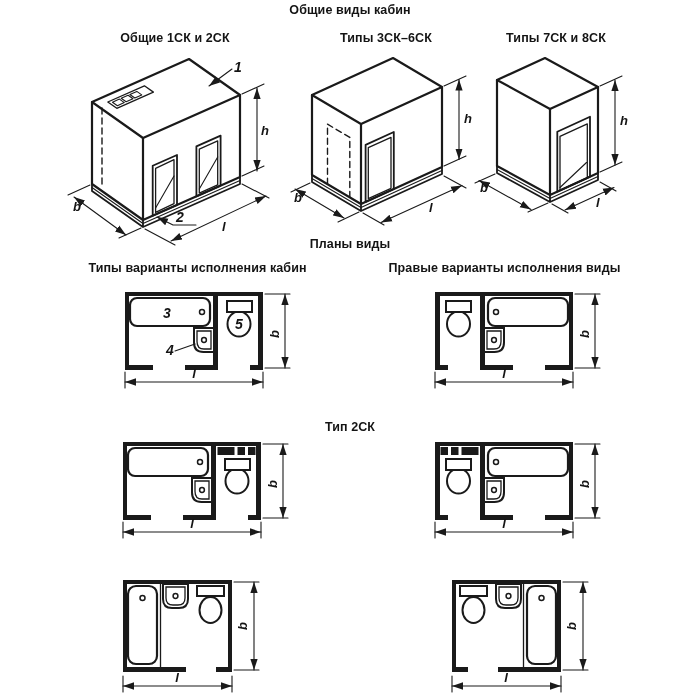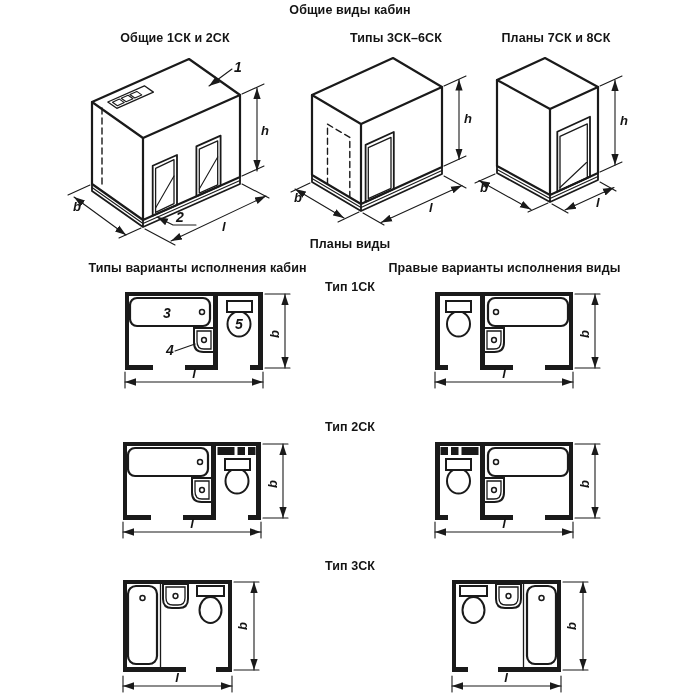--- a/index.html
+++ b/index.html
@@ -33,28 +33,26 @@
   <svg width="0" height="0" aria-hidden="true">
     <defs>
       <marker id="ah" viewBox="0 0 10 8" refX="10" refY="4" markerWidth="11" markerHeight="9" orient="auto-start-reverse" markerUnits="userSpaceOnUse">
         <path d="M0,0.7 L10,4 L0,7.3 Z" fill="#1a1a1a"></path>
       </marker>
     </defs>
   </svg>
 
   <div class="cap full" style="top:3px">Общие виды кабин</div>
   <div class="cap" style="left:75px;top:31px;width:200px">Общие 1СК и 2СК</div>
-  <div class="cap" style="left:296px;top:31px;width:200px">Типы 3СК–6СК</div>
-  <div class="cap" style="left:456px;top:31px;width:200px">Планы 7СК и 8СК</div>
+  <div class="cap" style="left:286px;top:31px;width:200px">Типы 3СК–6СК</div>
+  <div class="cap" style="left:456px;top:31px;width:200px">Типы 7СК и 8СК</div>
   <div class="cap full" style="top:237px">Планы виды</div>
   <div class="cap" style="left:45px;top:261px;width:305px">Типы варианты исполнения кабин</div>
   <div class="cap" style="left:352px;top:261px;width:305px">Правые варианты исполнения виды</div>
-  <div class="cap full" style="top:280px">Тип 1СК</div>
   <div class="cap full" style="top:420px">Тип 2СК</div>
-  <div class="cap full" style="top:559px">Тип 3СК</div>
 
   <svg style="left:60px;top:55px" width="220" height="190" viewBox="0 0 220 190">
     <g>
       <path class="s s22" d="M129,4 L180,40 L83,83 L32,47 Z"></path>
       <path class="s s22" d="M32,47 L32,129 M83,83 L83,165 M180,40 L180,122 M32,129 L83,165 L180,122"></path>
       <path class="s s18" d="M32,129 L32,136 L83,172 L180,129 L180,122 M83,165 L83,172"></path>
       <path class="s s11" d="M32,132.5 L83,168.5 L180,125.5"></path>
       <path class="s dash" d="M42,53 L42,130"></path>
     </g>
     <g>

